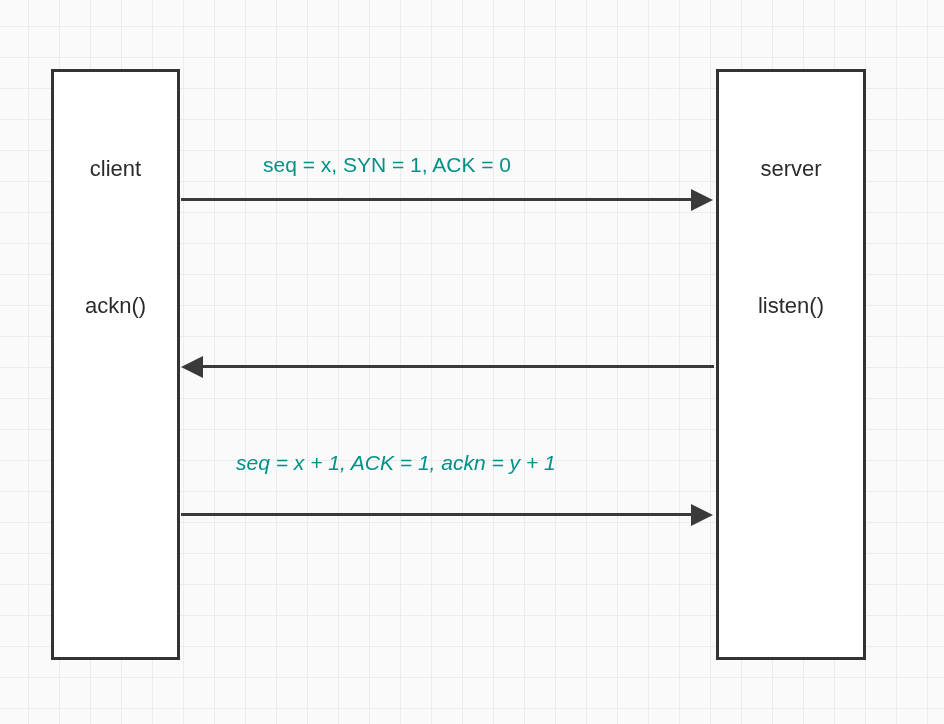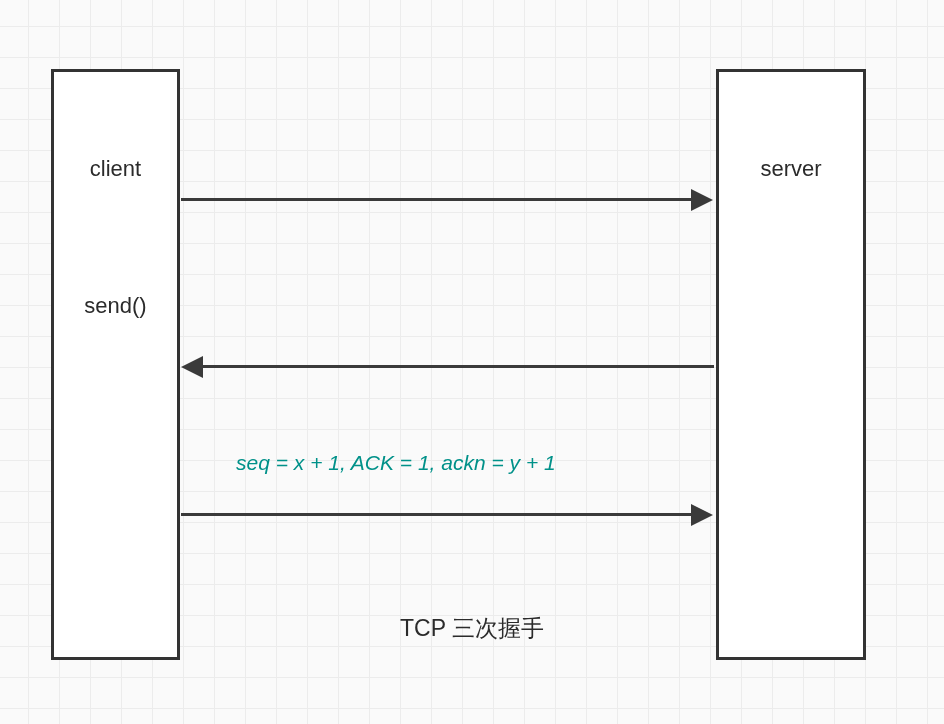--- a/index.html
+++ b/index.html
@@ -100,32 +100,33 @@
     white-space: nowrap;
   }
 </style>
 </head>
 <body>
 
 <div id="canvas">
 
   <div class="actor-box" id="client-box">
     <div class="actor-label top">client</div>
-    <div class="actor-label bottom">send()</div>
+    <div class="actor-label bottom">ackn()</div>
   </div>
 
   <div class="actor-box" id="server-box">
     <div class="actor-label top">server</div>
+    <div class="actor-label bottom">listen()</div>
   </div>
 
+  <div class="msg-label" id="msg1-label">seq = x,  SYN = 1,  ACK = 0</div>
   <div class="msg-line" id="msg1-line"></div>
   <div class="arrowhead right" id="msg1-arrow"></div>
 
   <div class="msg-line" id="msg2-line"></div>
   <div class="arrowhead left" id="msg2-arrow"></div>
 
   <div class="msg-label" id="msg3-label">seq = x + 1,  ACK = 1,  ackn = y + 1</div>
   <div class="msg-line" id="msg3-line"></div>
   <div class="arrowhead right" id="msg3-arrow"></div>
 
-  <div id="caption">TCP 三次握手</div>
 
 </div>
 
 </body></html>

